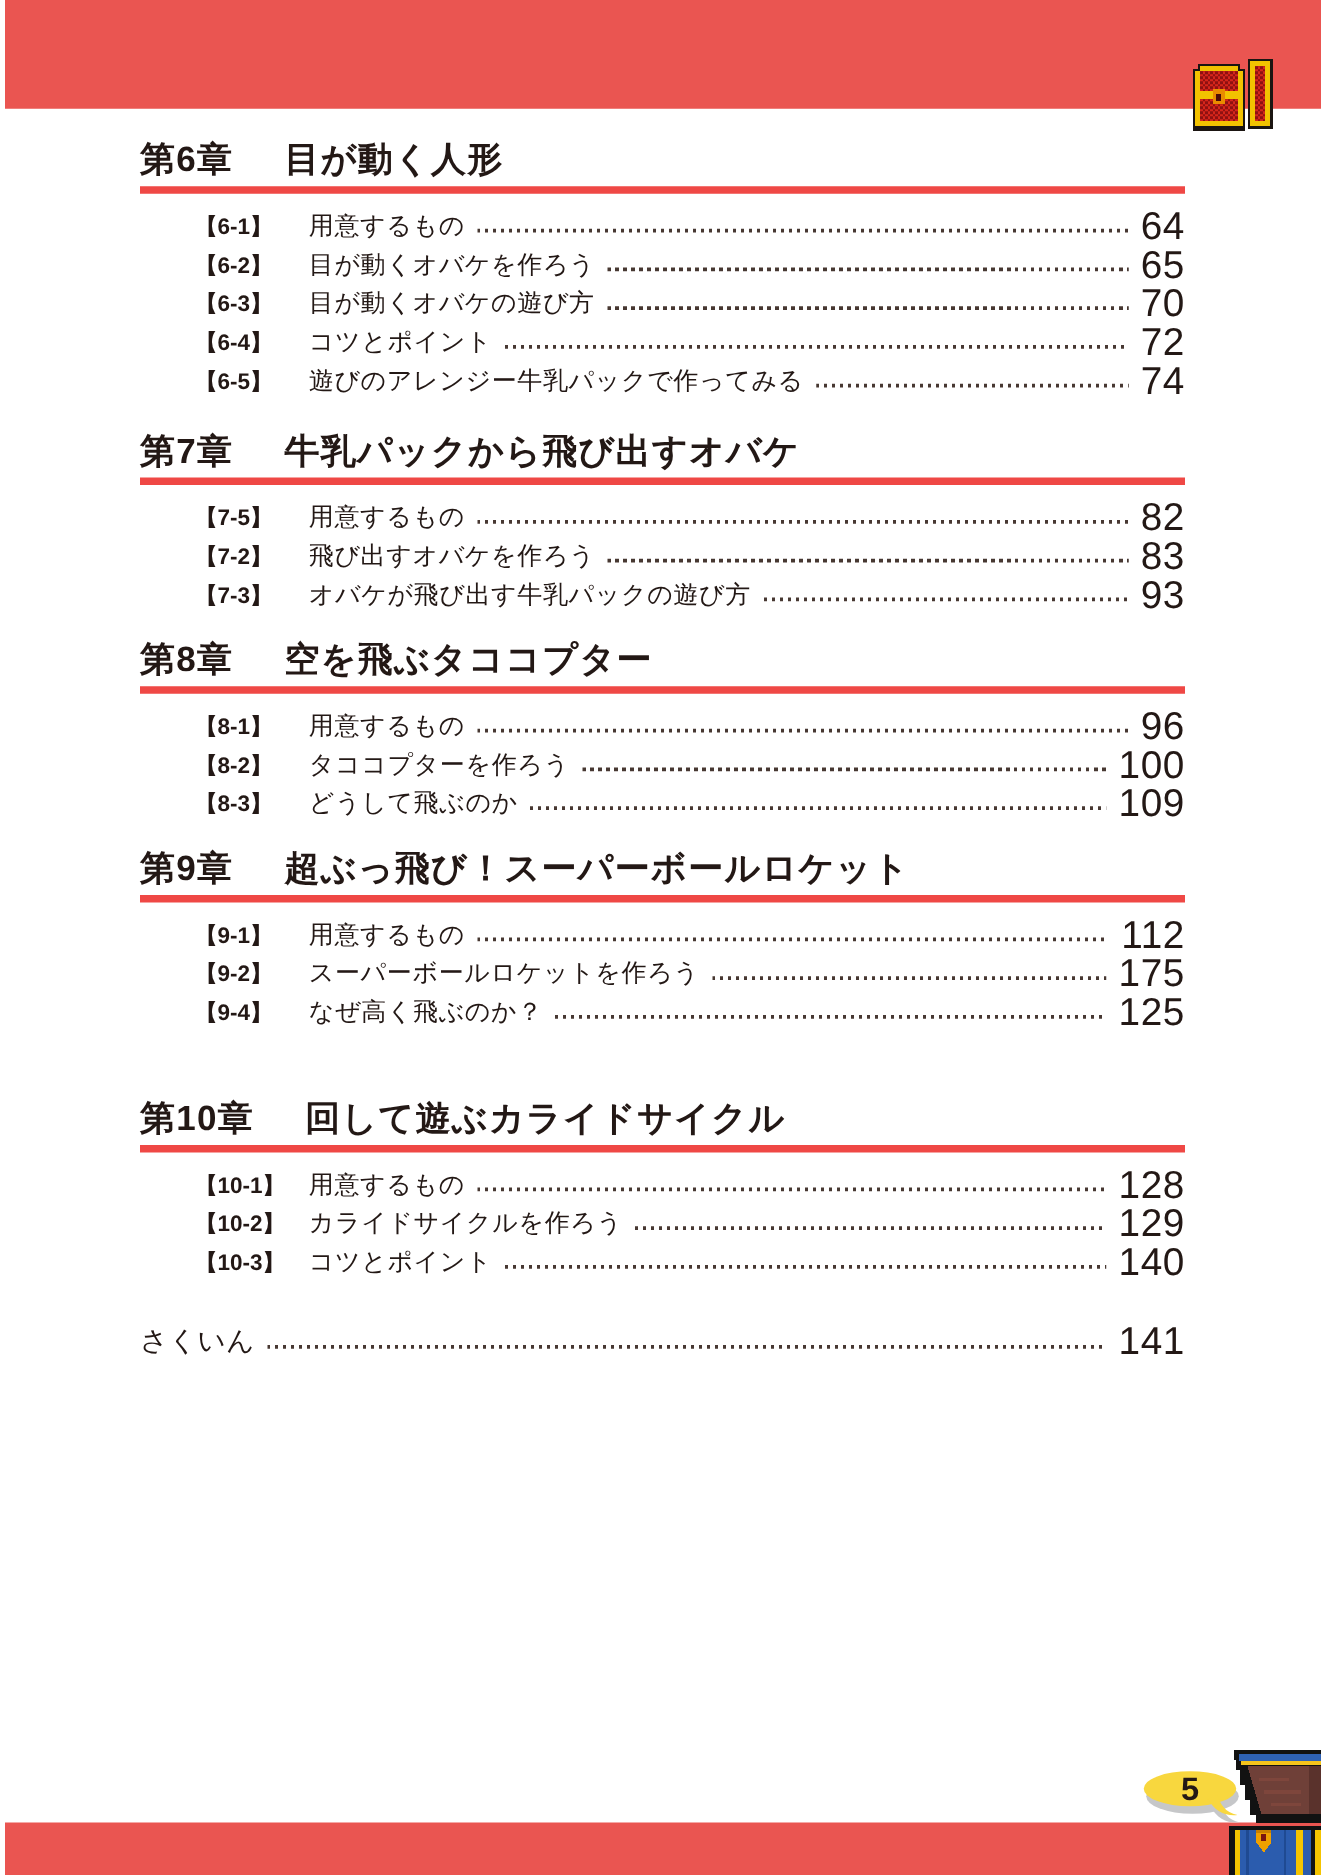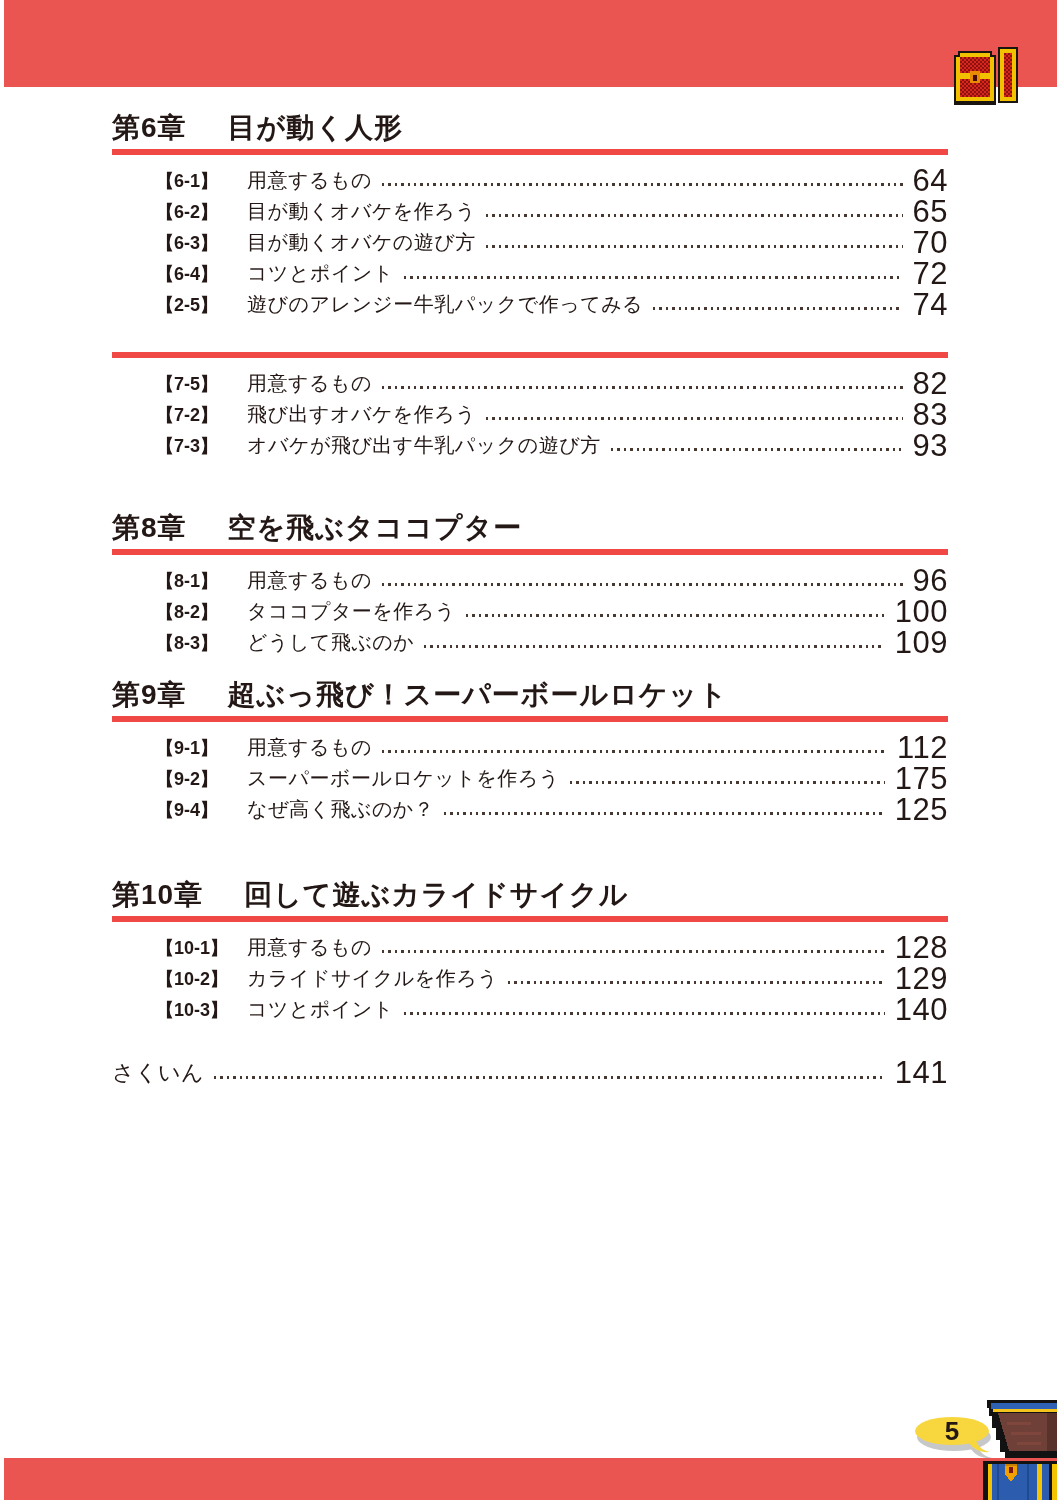--- a/index.html
+++ b/index.html
@@ -100,29 +100,33 @@
   </div>
 
   <div class="entry">
     <span class="num">【6-4】</span>
     <span class="title">コツとポイント</span>
     <span class="leader"></span>
     <span class="pg">72</span>
   </div>
 
   <div class="entry">
-    <span class="num">【2-5】</span>
+    <span class="num">【6-5】</span>
     <span class="title">遊びのアレンジー牛乳パックで作ってみる</span>
     <span class="leader"></span>
     <span class="pg">74</span>
   </div>
 </div>
   </section>
 
   <section class="chapter c1">
+    <h2>
+      <span class="ch-label">第7章</span>
+      <span class="ch-title">牛乳パックから飛び出すオバケ</span>
+    </h2>
     <div class="rule"></div>
     <div class="entries">
   <div class="entry">
     <span class="num">【7-5】</span>
     <span class="title">用意するもの</span>
     <span class="leader"></span>
     <span class="pg">82</span>
   </div>
 
   <div class="entry">

